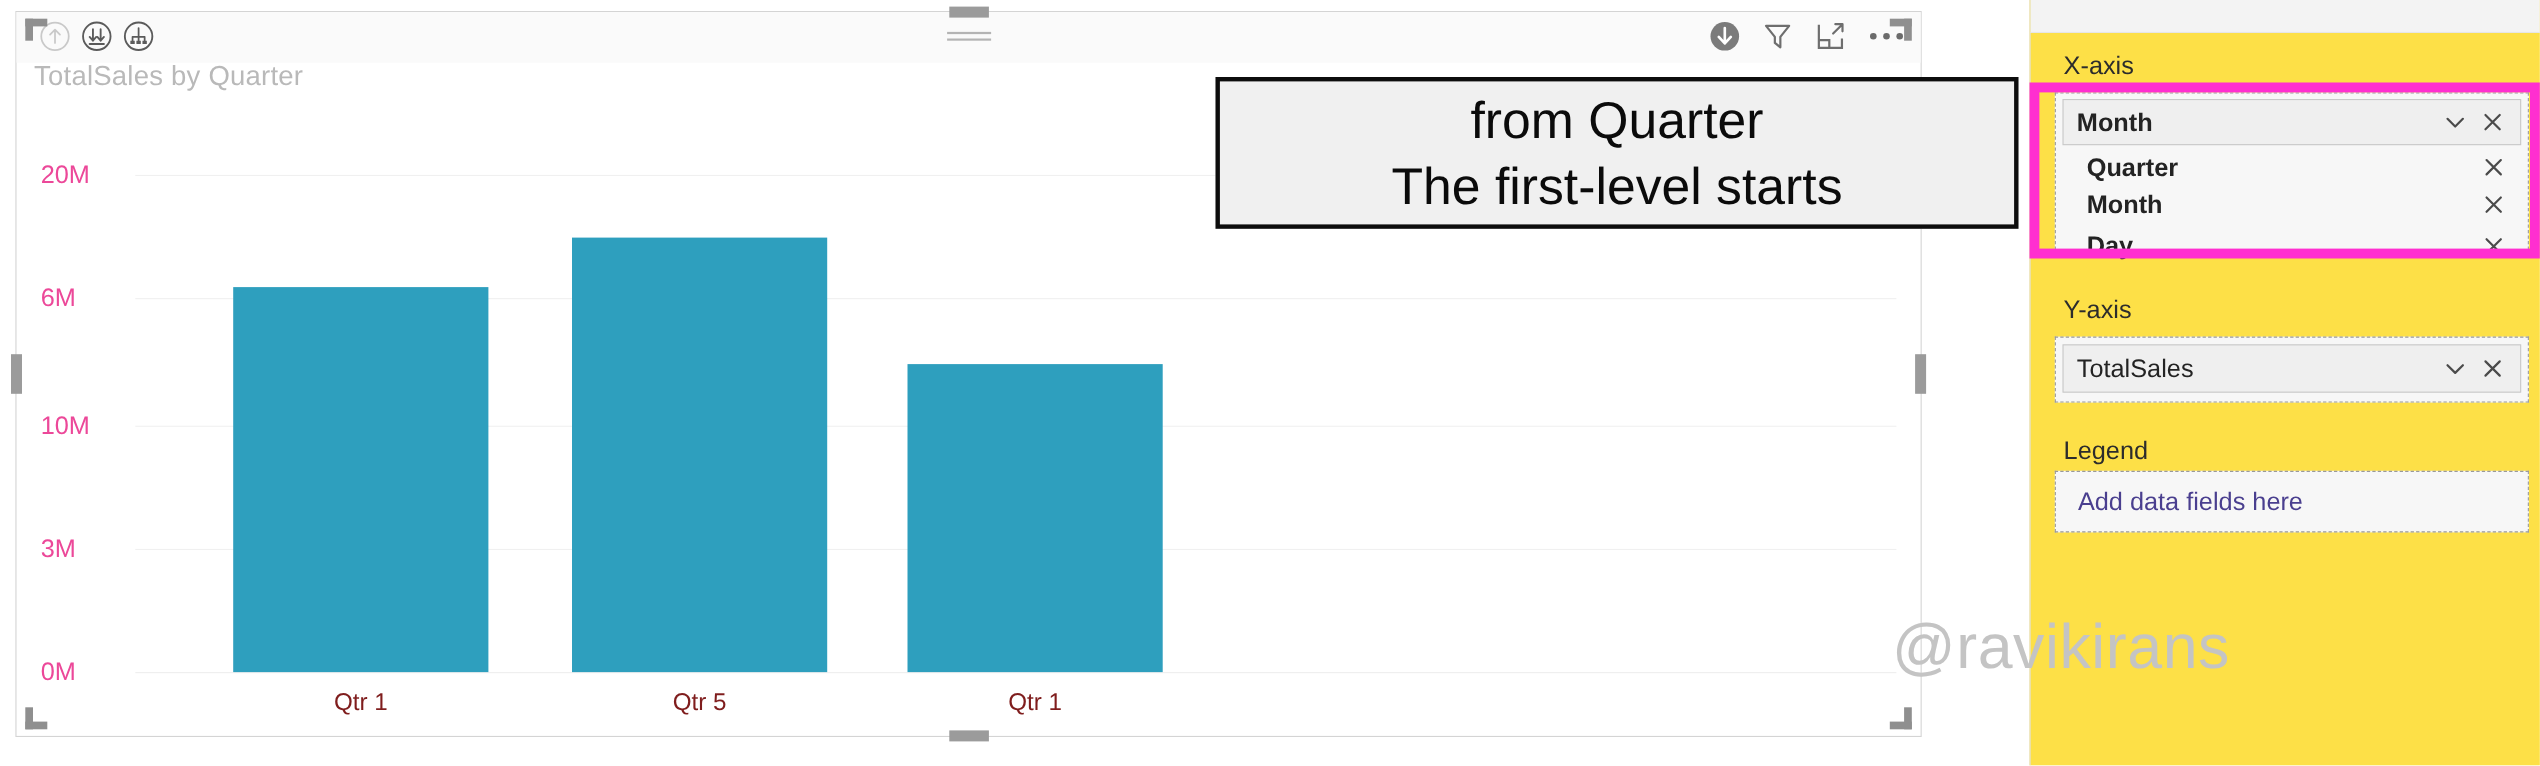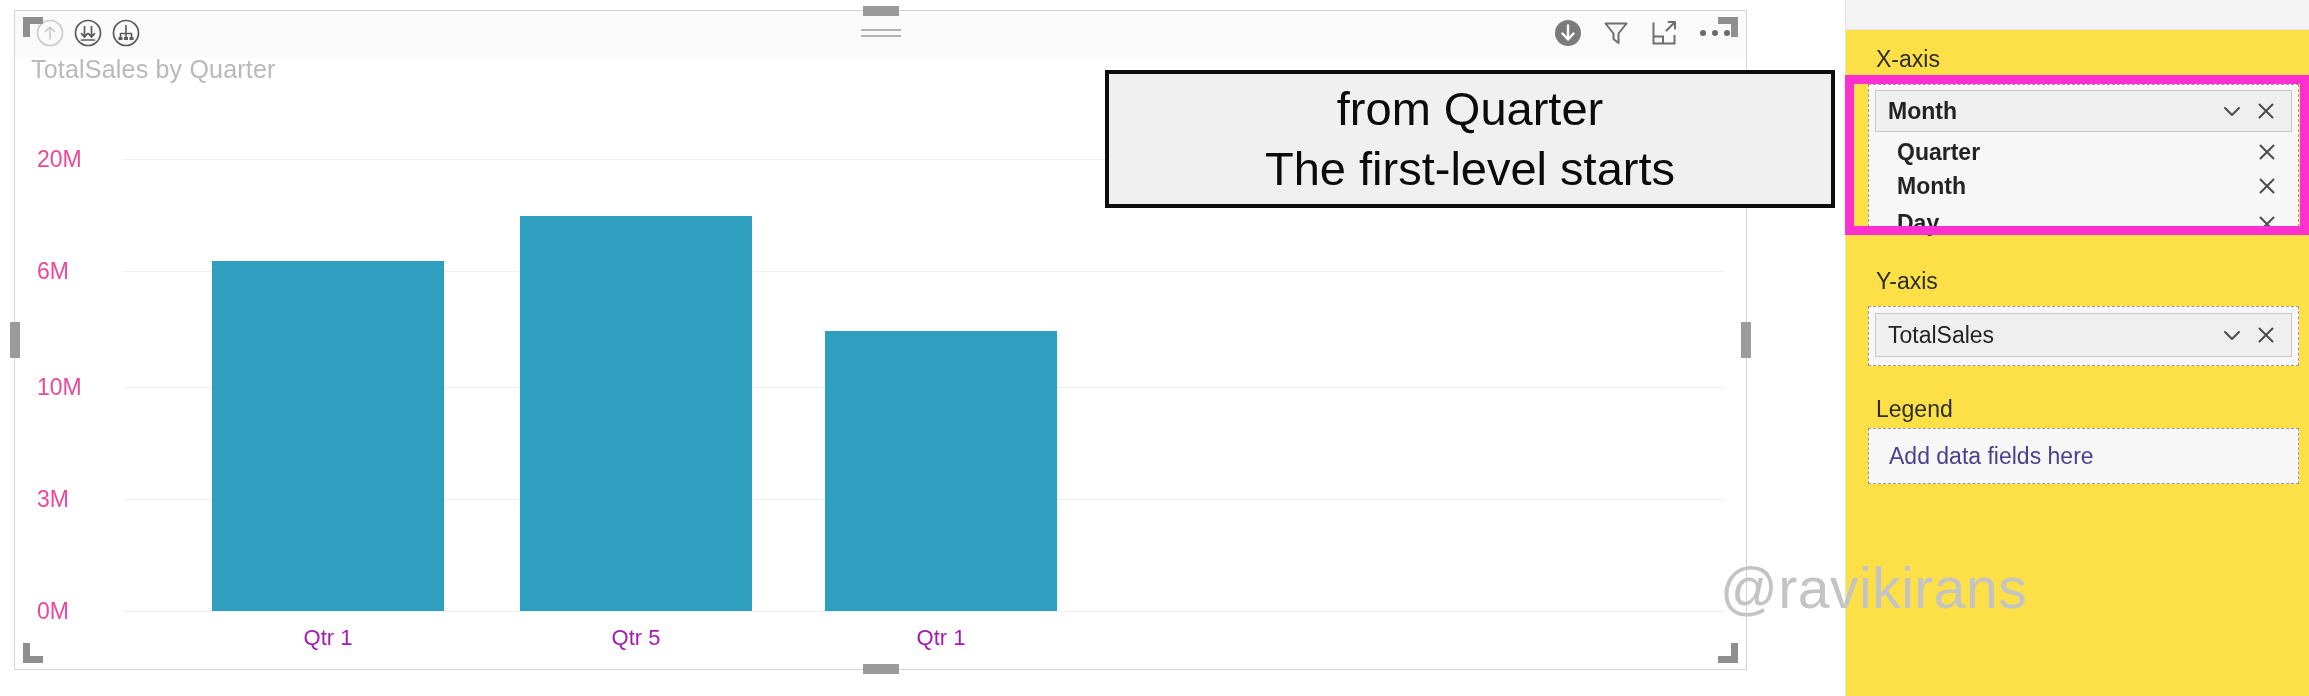--- a/index.html
+++ b/index.html
@@ -52,21 +52,21 @@
   
   .plot { position: absolute; left: 0; top: 80px; right: 0; bottom: 0; }
   .ytick {
     position: absolute; left: 22px; width: 72px; text-align: left;
     font-size: 23px; color: #ec4899; transform: translateY(-50%);
   }
   .gridline { position: absolute; left: 108px; right: 22px; height: 1px; background: #f0f0f0; }
   .axisline-x { position: absolute; left: 108px; right: 22px; height: 1px; background: #eeeeee; }
   .bar { position: absolute; background: #2e9fbe; }
   .xtick {
-    position: absolute; font-size: 22px; color: #a21caf; text-align: center;
+    position: absolute; font-size: 22px; color: #7f1d1d; text-align: center;
     transform: translateX(-50%);
   }
 
   
   .grip { position: absolute; background: #9b9b9b; }
   .grip-corner-tl {
     position: absolute; left: 8px; top: 6px; width: 20px; height: 20px;
     border-left: 7px solid #8f8f8f; border-top: 7px solid #8f8f8f;
   }
   .grip-corner-bl {

